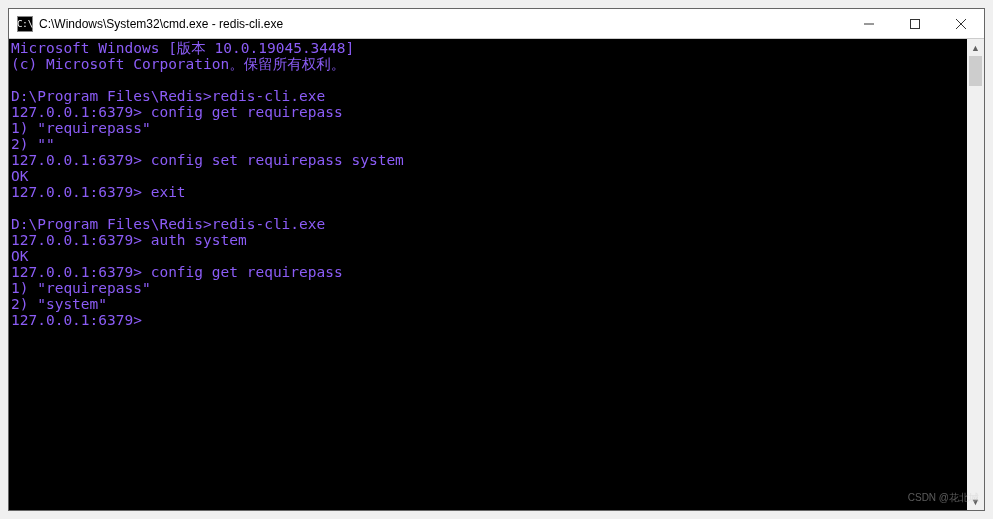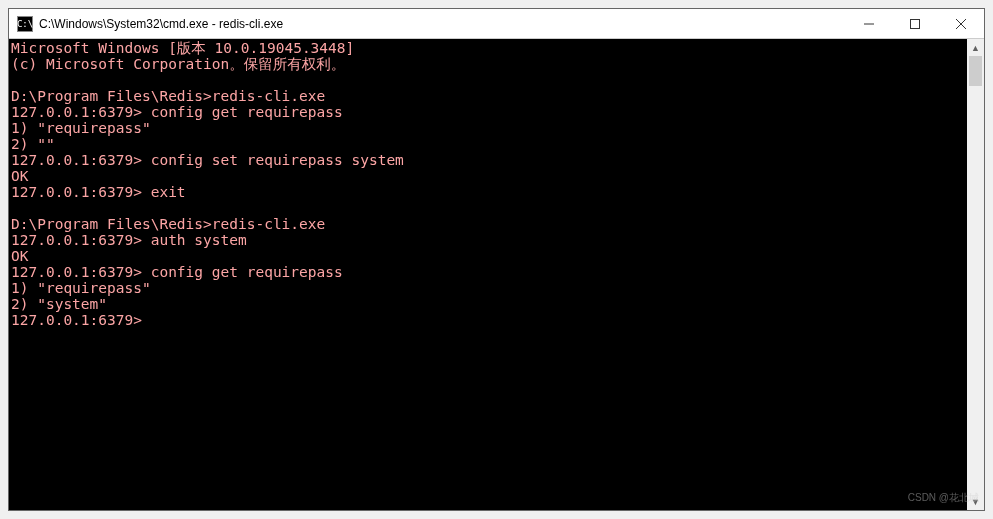--- a/index.html
+++ b/index.html
@@ -62,21 +62,21 @@
     .win-btn svg { width: 10px; height: 10px; }
     .console-wrap {
       flex: 1;
       display: flex;
       background: #000;
       position: relative;
     }
     .console {
       flex: 1;
       background: #000;
-      color: #fca5a5;
+      color: #8b5cf6;
       font-family: "NSimSun", "SimSun", Consolas, monospace;
       font-size: 14.5px;
       line-height: 16px;
       padding: 1px 2px;
       white-space: pre;
       overflow: hidden;
     }
     .scrollbar {
       width: 17px;
       background: #f0f0f0;

